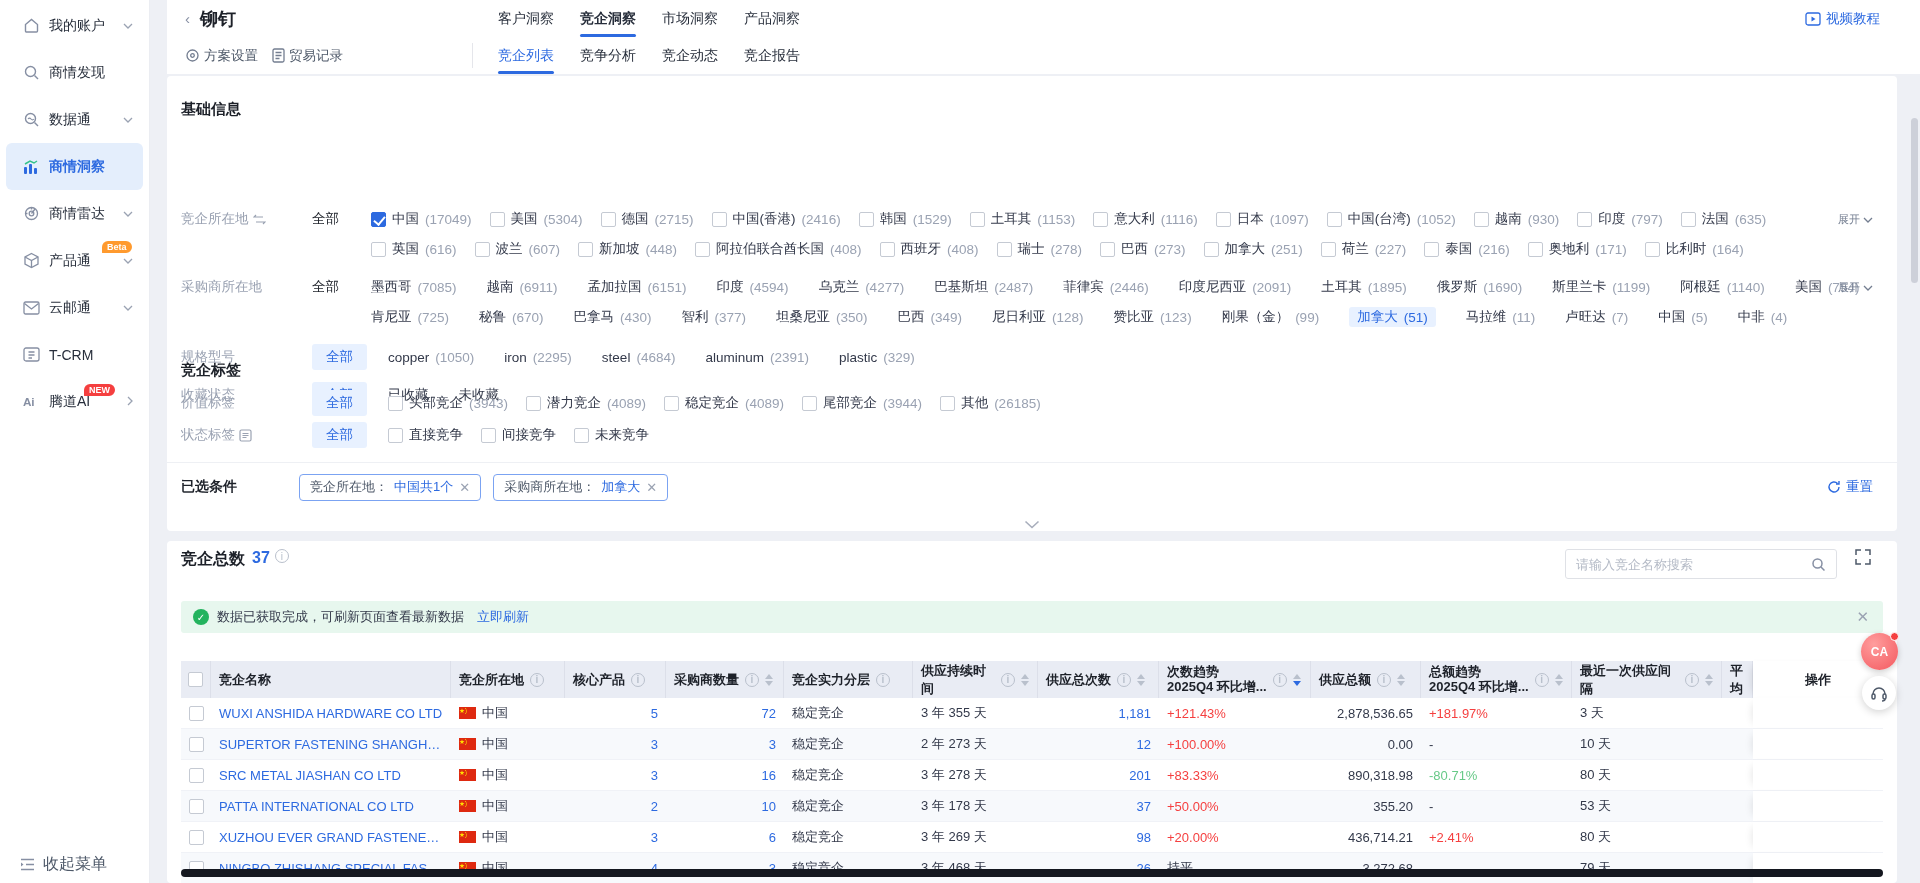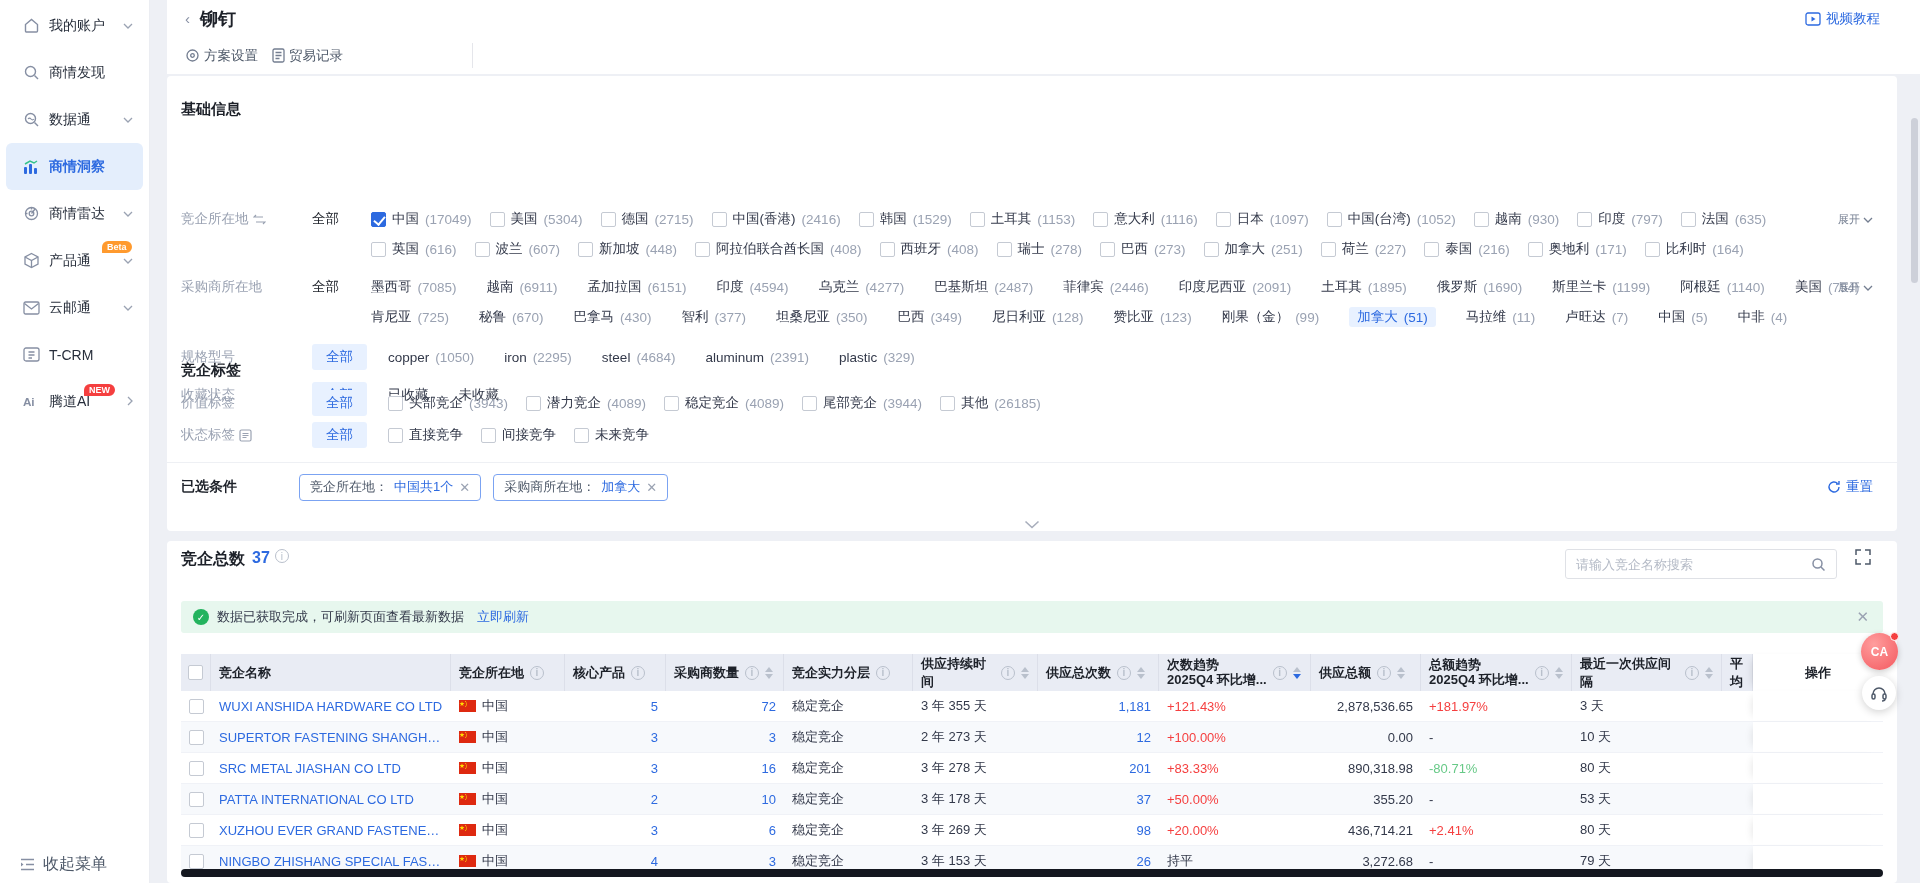--- a/index.html
+++ b/index.html
@@ -83,21 +83,21 @@
   .info-i { display:inline-flex; width:14px; height:14px; border:1px solid #b9c0cc; color:#b9c0cc; border-radius:50%; font-size:10px; align-items:center; justify-content:center; margin-left:5px; font-style:normal; flex:none; }
   .search-wrap { position:absolute; right:46px; display:flex; align-items:center; border:1px solid #dfe1e6; border-radius:3px; height:30px; width:272px; padding:0 10px; background:#fff; }
   .search-wrap input { border:none; outline:none; flex:1; font-size:13px; color:#333; font-family:inherit; }
   .search-wrap input::placeholder { color:#b4bac6; }
   .search-wrap svg { color:#868fa3; }
   .expand-btn { position:absolute; right:12px; color:#4e5969; cursor:pointer; display:flex; }
   .notice { position:absolute; top:60px; left:14px; right:14px; height:32px; background:#e7f7ee; border-radius:3px; display:flex; align-items:center; padding:0 12px; font-size:13px; color:#33394a; }
   .notice .chk { width:16px; height:16px; border-radius:50%; background:#23b35e; color:#fff; display:flex; align-items:center; justify-content:center; font-size:10px; margin-right:8px; flex:none; }
   .notice .lnk { color:#2d6ae0; margin-left:13px; cursor:pointer; }
   .notice .x { position:absolute; right:14px; color:#9aa2b2; font-size:15px; cursor:pointer; }
-  .grid { position:absolute; top:113px; left:14px; width:1702px; }
+  .grid { position:absolute; top:120px; left:14px; width:1702px; }
   .g-head { display:flex; background:#e9ecf4; height:37px; }
   .g-hc { display:flex; align-items:center; font-size:13px; font-weight:bold; color:#1d2129; padding:0 8px; gap:4px; border-right:1px solid #dcdfe9; overflow:hidden; flex:none; }
   .g-hc .lbl2box { line-height:1.15; }
   .g-hc .lbl2box div { white-space:nowrap; }
   .g-hc.center { justify-content:center; }
   .g-hc.fixedcol { background:#fff; border-right:none; box-shadow:-6px 0 8px -6px rgba(0,0,0,.15); }
   .sorter { display:inline-flex; flex-direction:column; gap:2px; flex:none; margin-left:2px; }
   .sorter i { width:0; height:0; border-left:4px solid transparent; border-right:4px solid transparent; }
   .sorter .up { border-bottom:5px solid #b9c0cc; }
   .sorter .dn { border-top:5px solid #b9c0cc; }
@@ -236,20 +236,26 @@
           <path d="M1 4.5 3.5 6.5 1 8.5z" fill="currentColor" stroke="none"></path>
         </svg>
       <span>收起菜单</span>
     </div>
   </aside>
 
   <header class="topbar">
     <div class="tb-row1">
       <span class="back">‹</span>
       <span class="page-title">铆钉</span>
+      <nav class="main-tabs" id="main-tabs">
+          <span class="main-tab">客户洞察</span>
+          <span class="main-tab active">竞企洞察</span>
+          <span class="main-tab">市场洞察</span>
+          <span class="main-tab">产品洞察</span>
+        </nav>
       <span class="video-link">
         <svg width="16" height="14" viewBox="0 0 16 14" fill="none" stroke="currentColor" stroke-width="1.3">
             <rect x="1" y="1" width="14" height="12" rx="2"></rect>
             <path d="M6.5 4.5 10.5 7 6.5 9.5z" fill="currentColor" stroke="none"></path>
           </svg>
         <span>视频教程</span>
       </span>
     </div>
     <div class="tb-row2">
       <div id="toolbar-items" style="display:flex;">
@@ -266,20 +272,26 @@
             <span style="display: inline-flex;">
               <svg width="13" height="15" viewBox="0 0 13 15" fill="none" stroke="currentColor" stroke-width="1.3">
                 <rect x="1" y="1" width="11" height="13" rx="1.5"></rect>
                 <path d="M3.5 4.5h6M3.5 7.5h6M3.5 10.5h4"></path>
               </svg>
             </span>
             <span>贸易记录</span>
           </span>
         </div>
       <i class="v-div"></i>
+      <nav class="sub-tabs" id="sub-tabs">
+          <span class="sub-tab active">竞企列表</span>
+          <span class="sub-tab">竞争分析</span>
+          <span class="sub-tab">竞企动态</span>
+          <span class="sub-tab">竞企报告</span>
+        </nav>
     </div>
   </header>
 
   <section class="filter-card">
     <div class="f-inner">
       <div class="sec-title sec-basic">基础信息</div>
       <div id="basic-rows"></div>
       <div class="sec-title sec-tags">竞企标签</div>
       <div id="tag-rows"></div>
       <div class="f-divider"></div>
@@ -1073,21 +1085,21 @@
               <div class="g-c right" style="width: 101px;">
                 <span style="color: rgb(45, 106, 224); cursor: pointer;">4</span>
               </div>
               <div class="g-c right" style="width: 118px;">
                 <span style="color: rgb(45, 106, 224); cursor: pointer;">3</span>
               </div>
               <div class="g-c" style="width: 129px;">
                 <span>稳定竞企</span>
               </div>
               <div class="g-c" style="width: 125px;">
-                <span>3 年 153 天</span>
+                <span>3 年 468 天</span>
               </div>
               <div class="g-c right" style="width: 121px;">
                 <span style="color: rgb(45, 106, 224); cursor: pointer;">26</span>
               </div>
               <div class="g-c" style="width: 152px;">
                 <span>持平</span>
               </div>
               <div class="g-c right" style="width: 110px;">
                 <span>3,272.68</span>
               </div>

